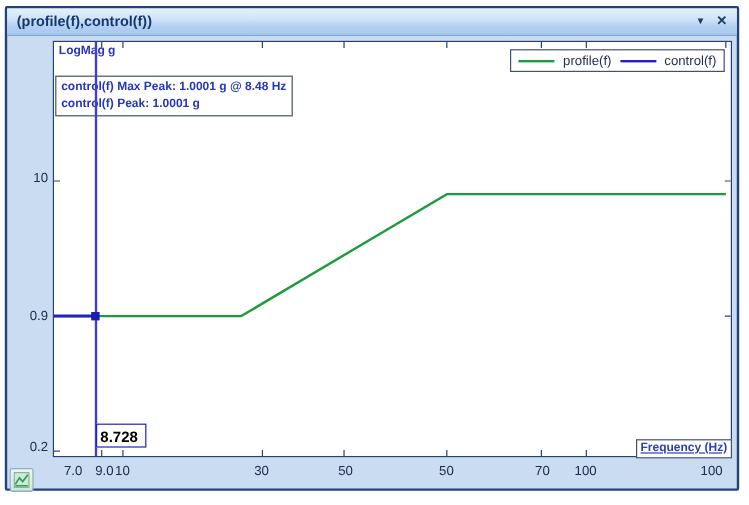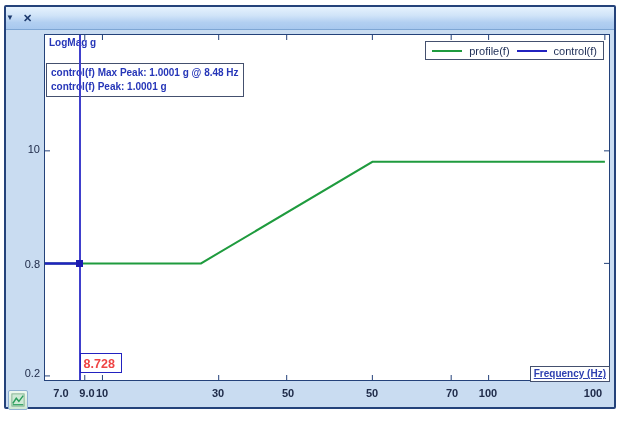--- a/index.html
+++ b/index.html
@@ -24,39 +24,40 @@
   .legend{position:absolute;top:6px;right:5px;height:15px;border:1px solid #44506e;
     background:#ffffff;display:flex;align-items:center;gap:7px;padding:1px 6px;z-index:3;text-align:right;}
   .legend-swatch{width:30px;height:2px;}
   .legend-label{font-size:11px;color:#1c2c55;}
   .infobox{position:absolute;left:1px;top:28px;border:1px solid #44506e;background:#ffffff;
     padding:2px 4px;z-index:2;}
   .infobox div{font-size:10px;font-weight:bold;color:#2636b8;line-height:14px;white-space:nowrap;}
   .cursor-line{position:absolute;top:0;width:1.5px;height:345px;background:#4040cc;z-index:5;}
   .cursor-marker{position:absolute;width:7px;height:7px;background:#1c1cb0;z-index:6;}
   .readout{position:absolute;top:318px;width:42px;height:20px;border:1px solid #2222c0;
-    background:#ffffff;color:#ef4444;font-size:12.5px;font-weight:bold;line-height:20px;
+    background:#ffffff;color:#000000;font-size:12.5px;font-weight:bold;line-height:20px;
     padding-left:3px;box-sizing:border-box;z-index:7;}
   .freq-label{position:absolute;right:-1px;bottom:-2px;border:1px solid #44506e;
     background:#ffffff;padding:0 3px;font-size:10px;font-weight:bold;color:#2d3fb0;
     line-height:14px;z-index:4;white-space:nowrap;text-decoration:underline;}
   .ylabels{position:absolute;left:0;top:0;width:34px;height:380px;z-index:2;}
   .ylabel{position:absolute;right:0;width:34px;text-align:right;font-size:11px;color:#202c4a;}
   .xlabels{position:absolute;left:0;top:357px;width:612px;height:14px;z-index:2;}
   .xlabel{position:absolute;transform:translateX(-50%);font-size:11px;color:#202c4a;
-    white-space:nowrap;font-weight:bold;}
+    white-space:nowrap;}
   .corner-icon{position:absolute;left:2px;top:360px;width:18px;height:18px;
     border:1px solid #8fb0d2;border-radius:2px;background:linear-gradient(to bottom,#eef7ef,#cfe8d4);
     display:flex;align-items:center;justify-content:center;z-index:3;}
 </style>
 </head>
 <body>
 
 <div class="window">
   <div class="titlebar">
+    <span class="title-text">(profile(f),control(f))</span>
     <span class="titlebar-buttons">
       <span class="tb-btn tb-drop">▼</span>
       <span class="tb-btn tb-close">✕</span>
     </span>
   </div>
 
   <div class="content">
 
     <div class="plot">
       <svg class="curves" width="564" height="345" viewBox="0 0 564 345">
@@ -102,21 +103,21 @@
 
       <div class="cursor-line" style="left: 34.1226px;"></div>
       <div class="cursor-marker" style="left: 31.1226px; top: 224.881px;"></div>
       <div class="readout" style="left: 34.6226px;">8.728</div>
 
       <span class="freq-label">Frequency (Hz)</span>
     </div>
 
     <div class="ylabels">
       <span class="ylabel" style="top:113px">10</span>
-      <span class="ylabel" style="top:228px">0.8</span>
+      <span class="ylabel" style="top:228px">0.9</span>
       <span class="ylabel" style="top:337px">0.2</span>
     </div>
 
     <div class="xlabels">
       <span class="xlabel" style="left:55px">7.0</span>
       <span class="xlabel" style="left:81px">9.0</span>
       <span class="xlabel" style="left:96px">10</span>
       <span class="xlabel" style="left:212px">30</span>
       <span class="xlabel" style="left:282px">50</span>
       <span class="xlabel" style="left:366px">50</span>

